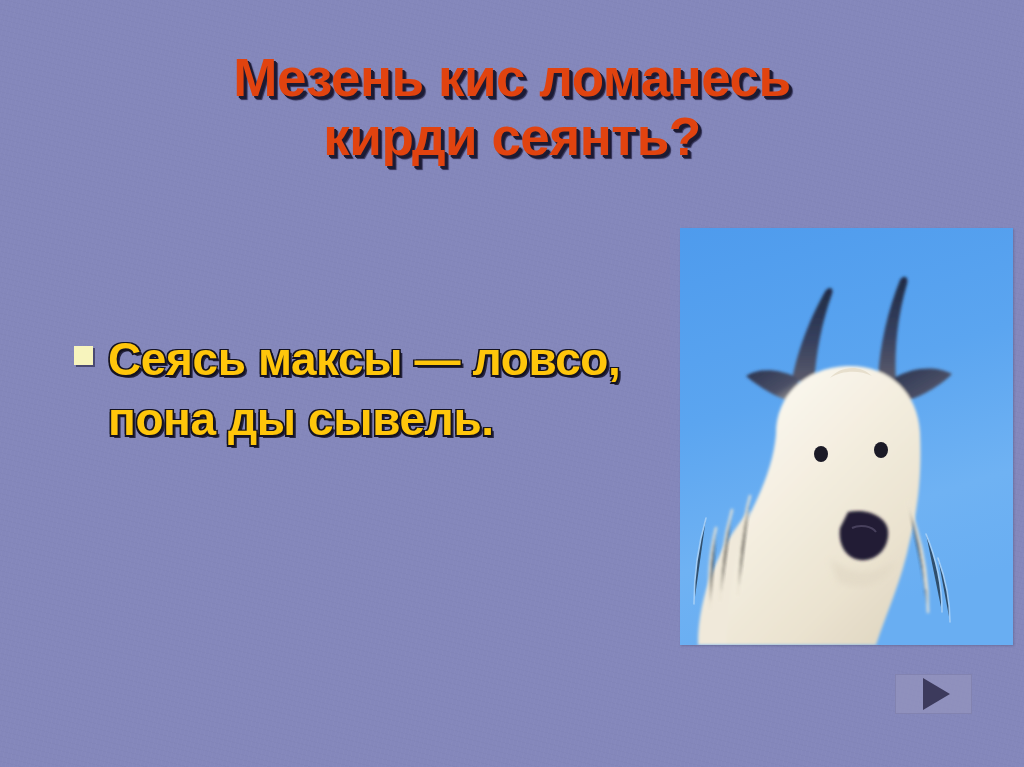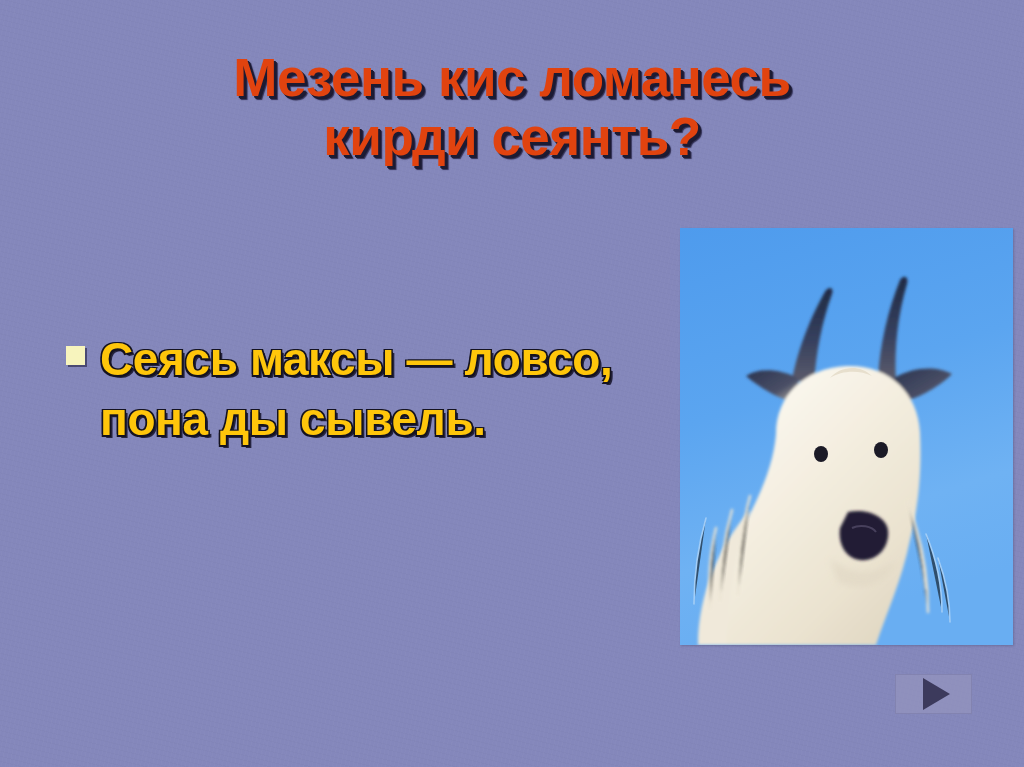--- a/index.html
+++ b/index.html
@@ -58,21 +58,21 @@
     text-shadow:
        2px 2px 0 #1d1b33,
        3px 3px 0 #1d1b33,
        4px 4px 1px rgba(20,18,48,.75);
     white-space: pre-line;
   }
 
   
   .body-block {
     position: absolute;
-    left: 64px;
+    left: 72px;
     top: 330px;
     width: 570px;
   }
   .bullet-row {
     position: relative;
     padding-left: 36px;
   }
   .bullet-marker {
     position: absolute;
     left: 2px;

